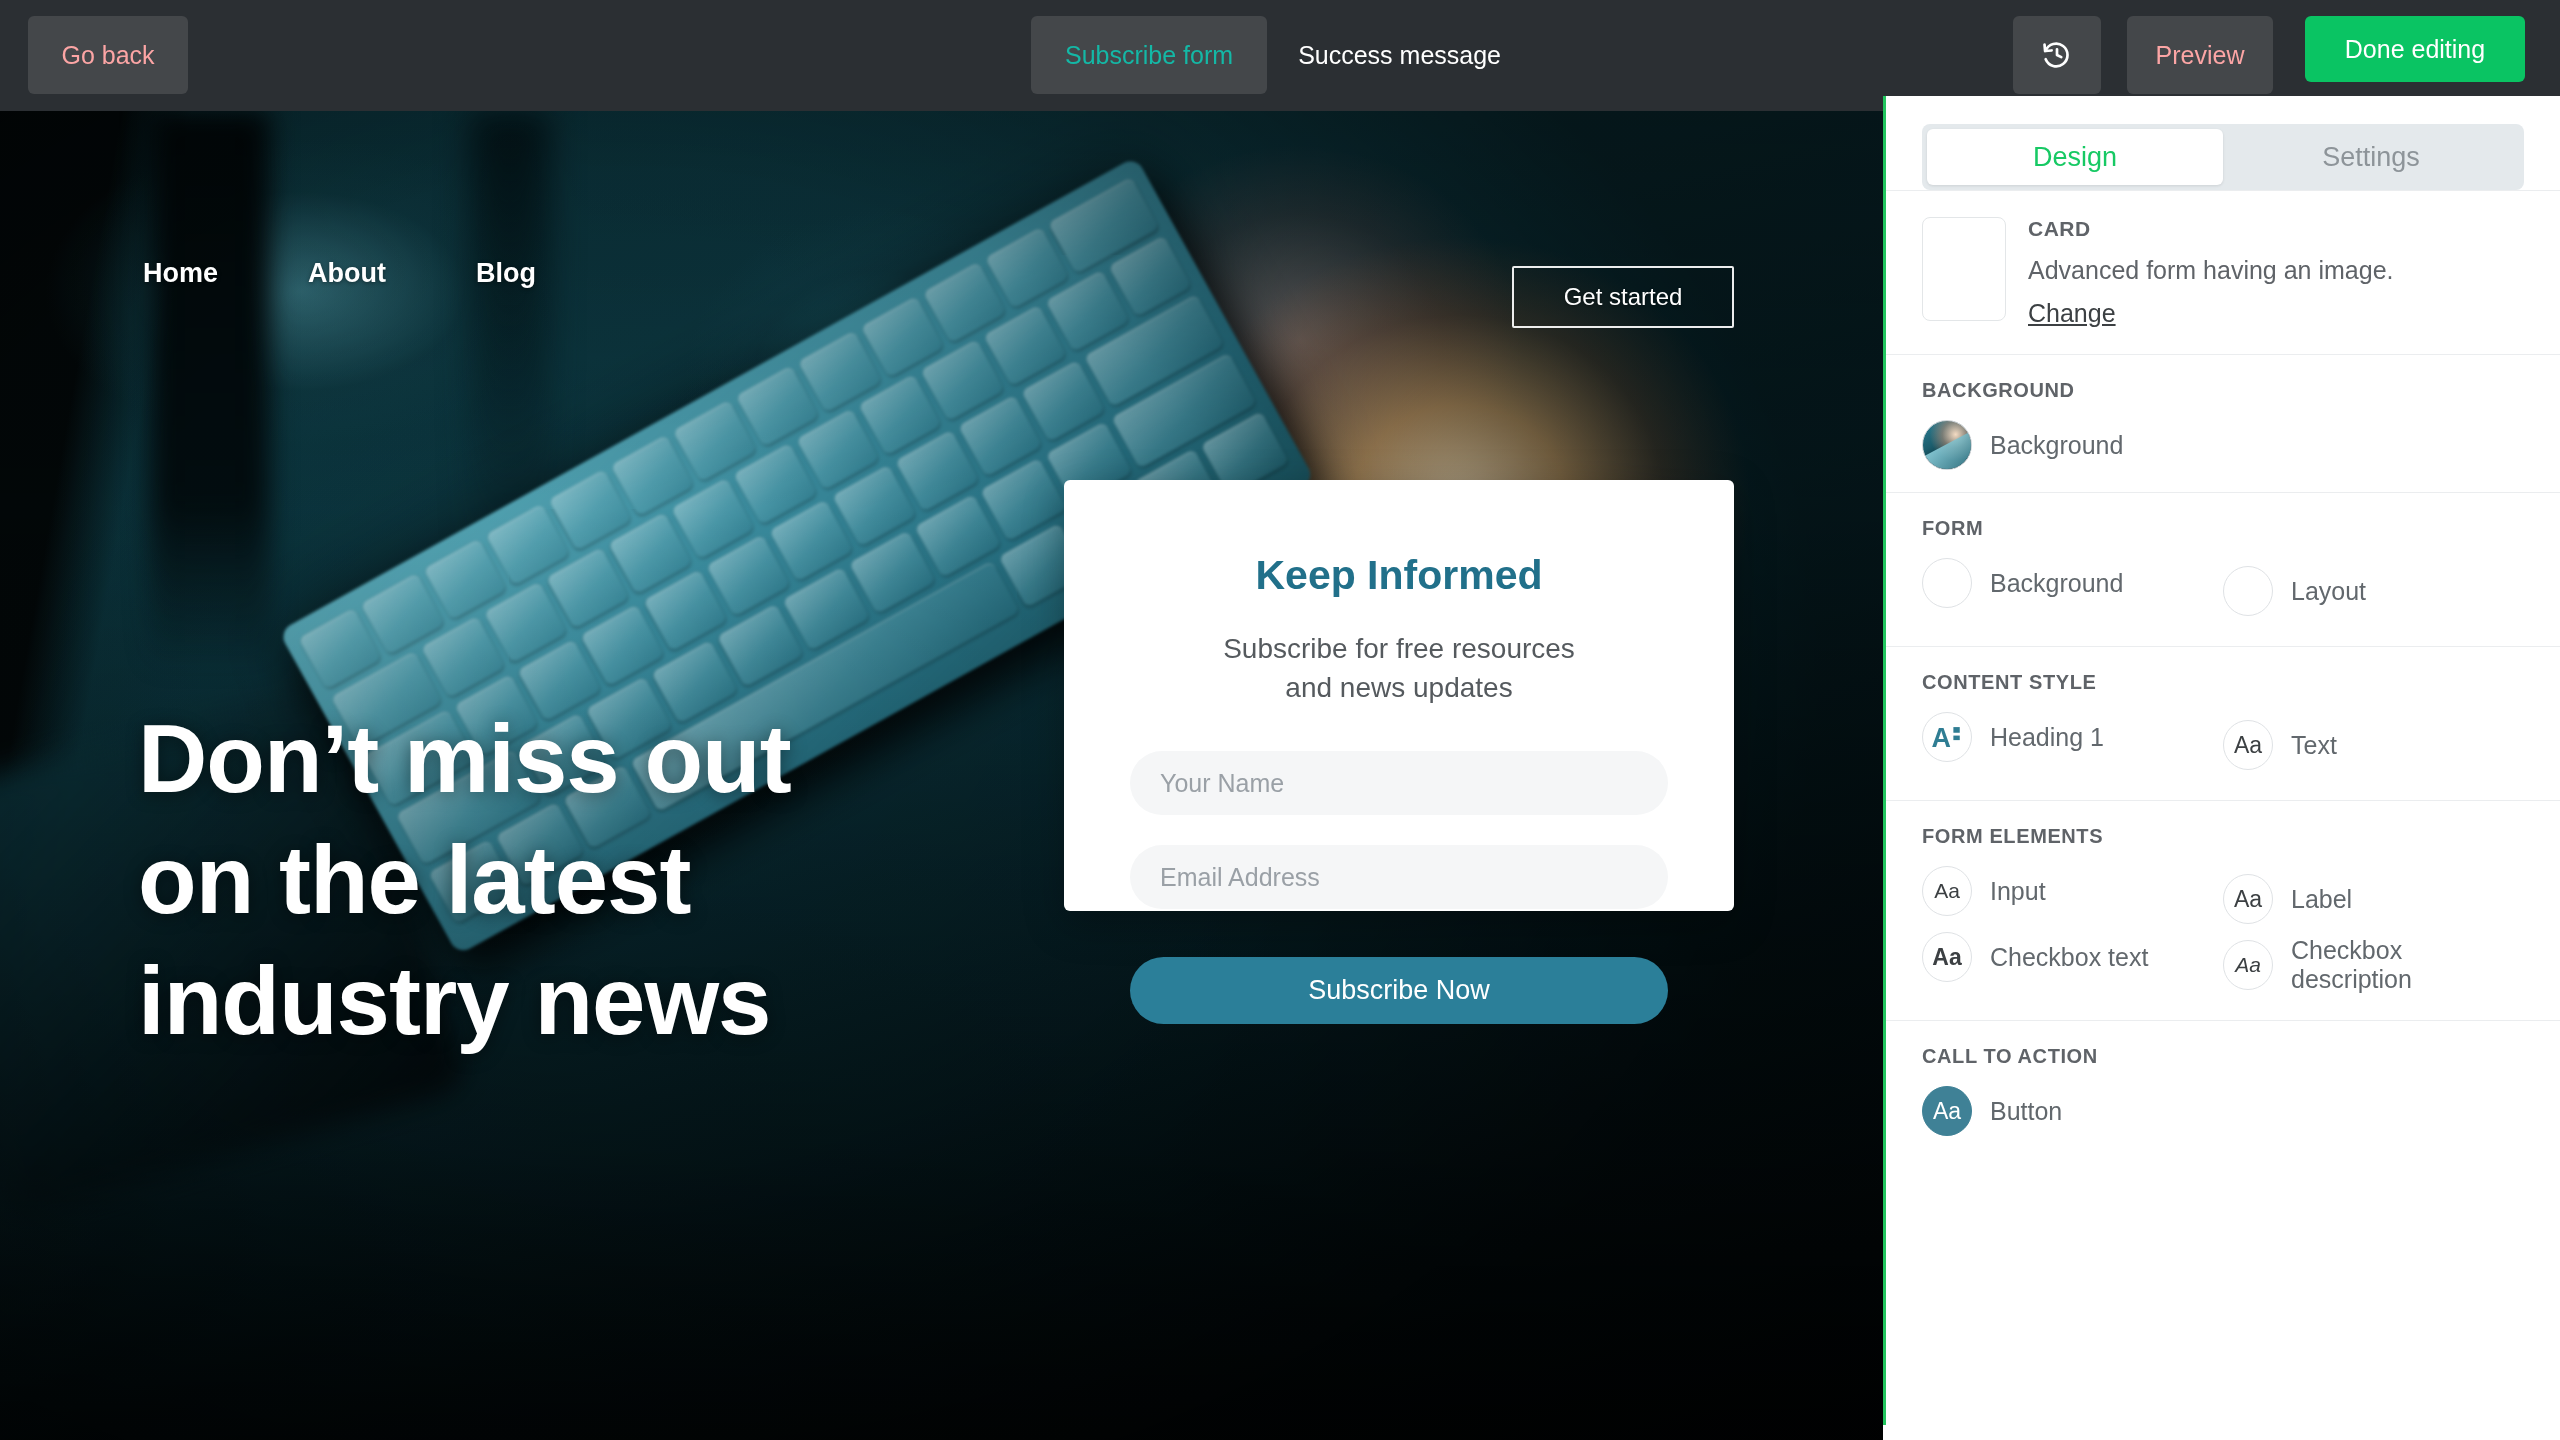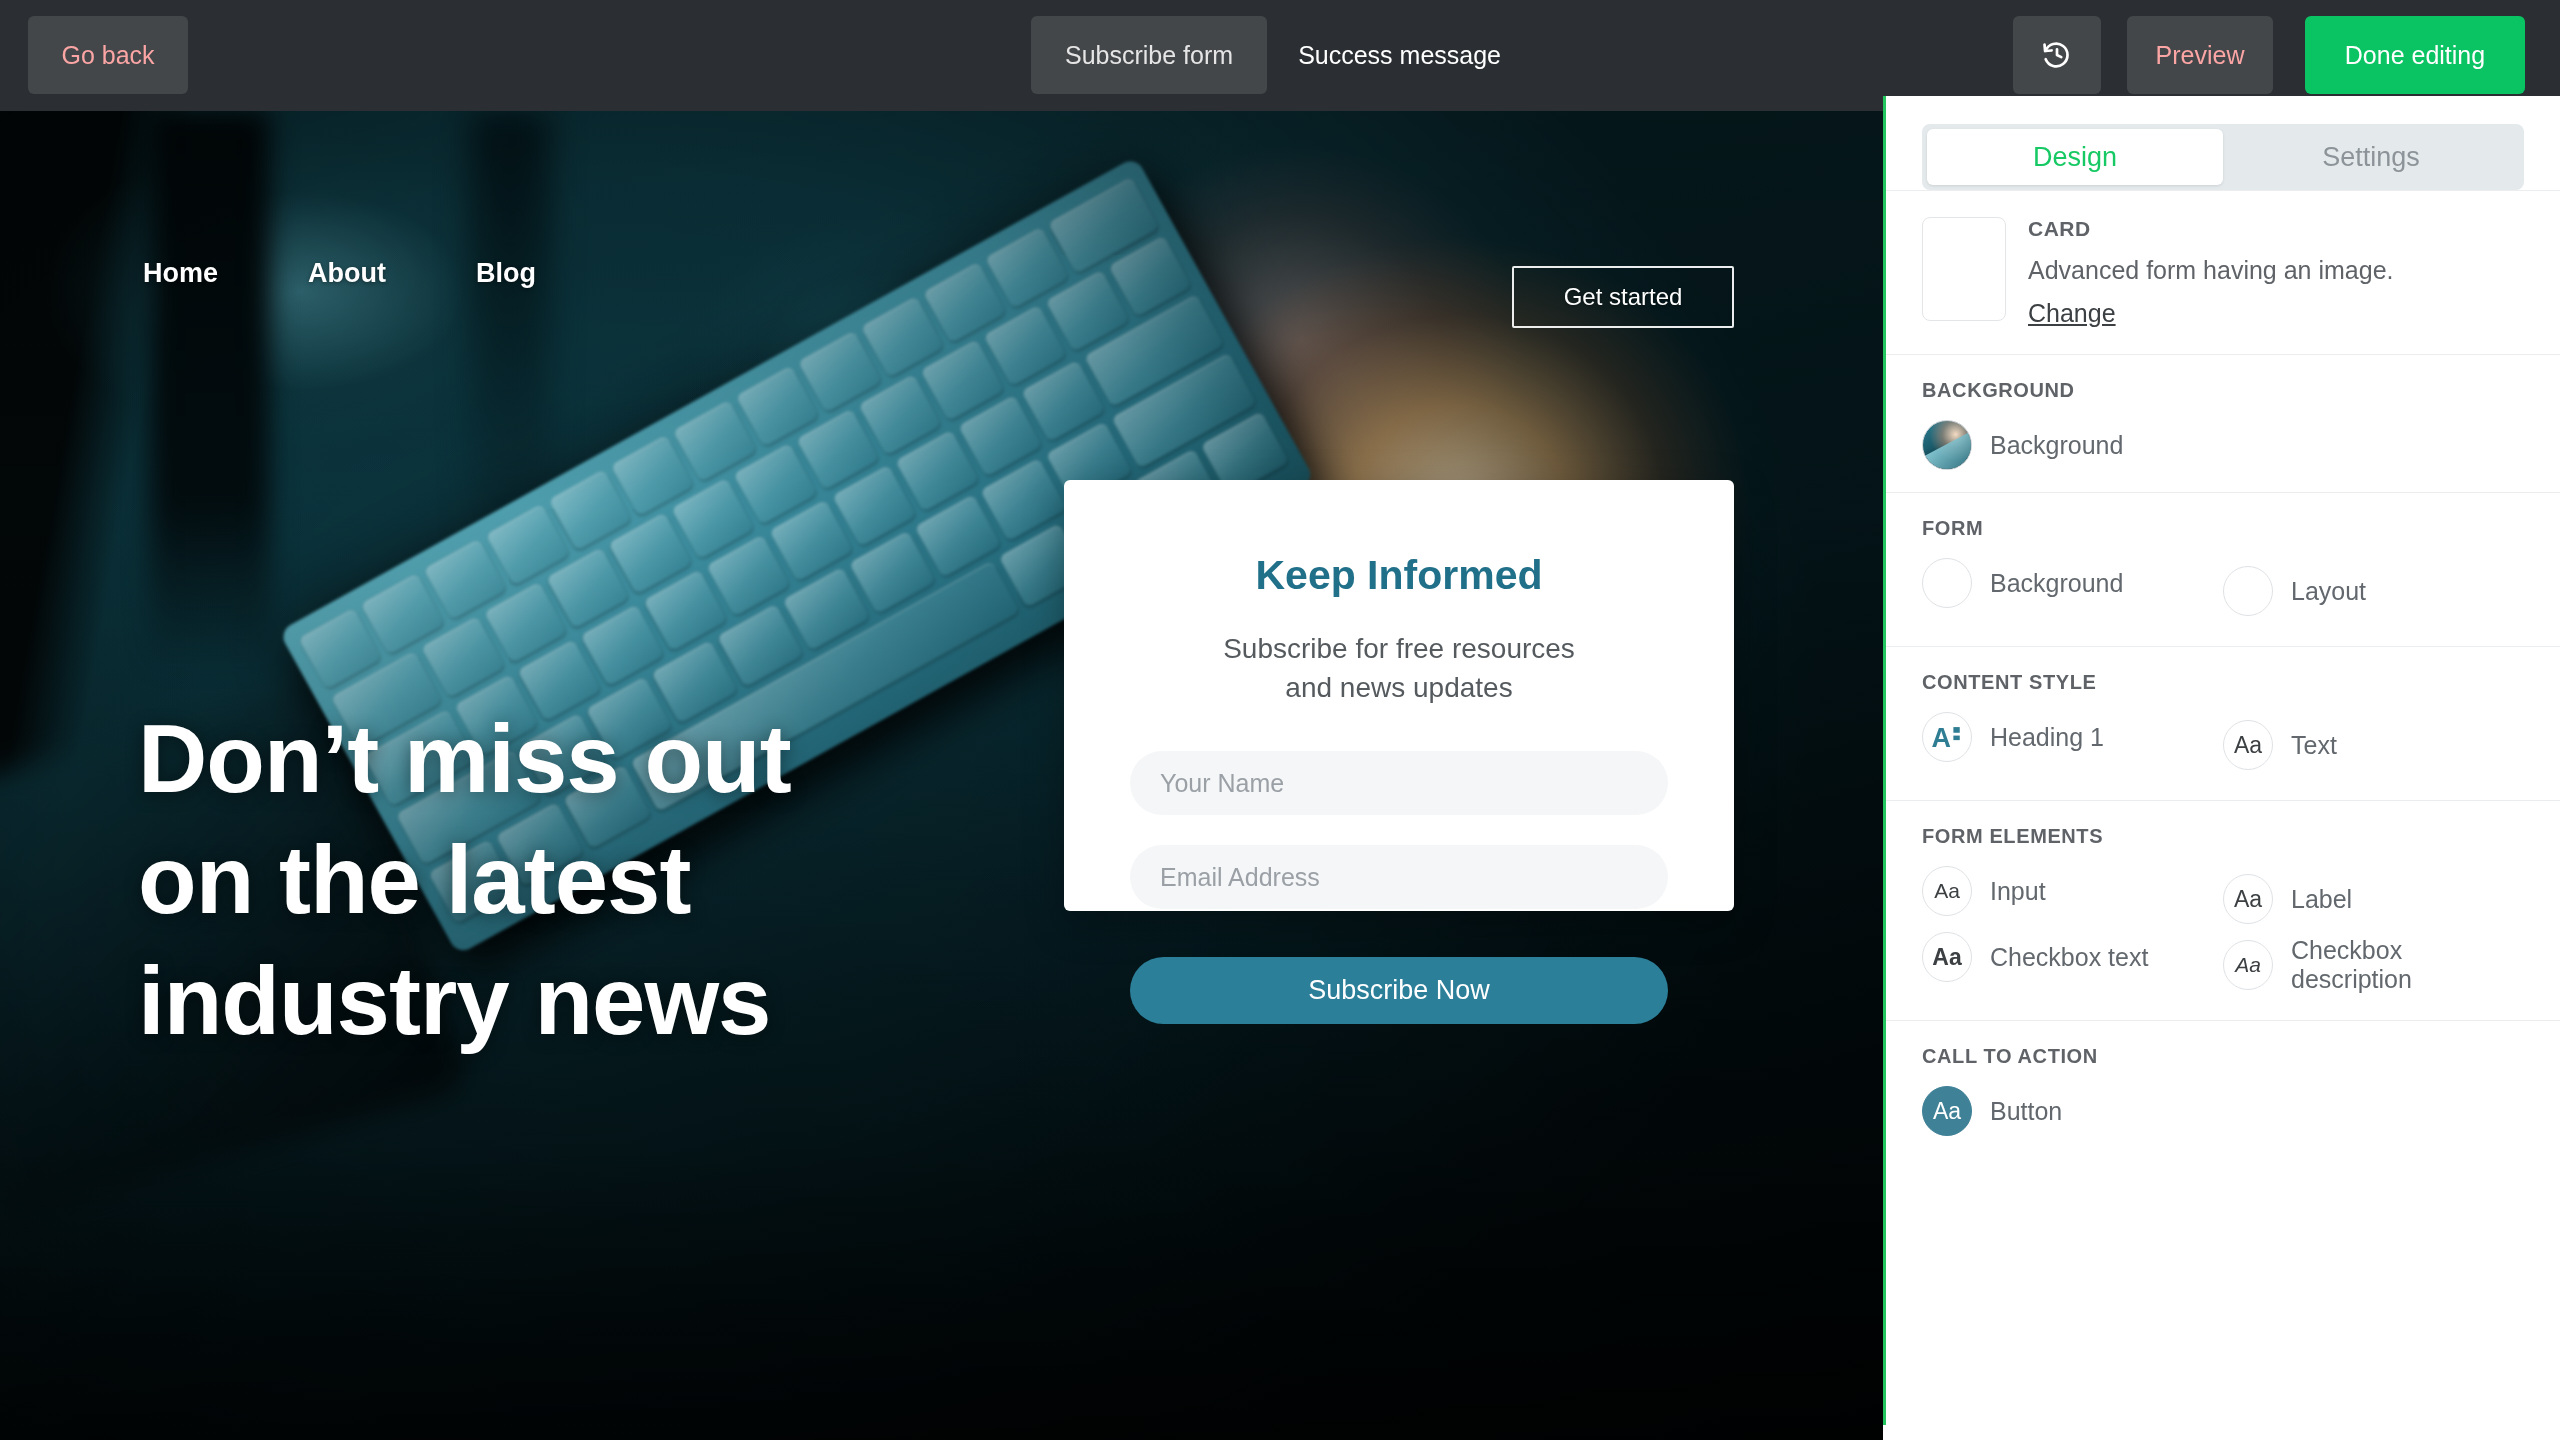--- a/index.html
+++ b/index.html
@@ -24,35 +24,35 @@
     font-size: 25px; line-height: 1;
     display: flex; align-items: center; justify-content: center;
     cursor: pointer;
   }
   #go-back { position: absolute; left: 28px; top: 16px; width: 160px; height: 78px; }
   #tab-group {
     position: absolute; left: 1031px; top: 16px;
     display: flex; align-items: center; gap: 0px;
   }
   #tab-subscribe {
-    background: #44474a; color: #e5e5e5; border-radius: 6px;
+    background: #44474a; color: #14b8a6; border-radius: 6px;
     height: 78px; padding: 0 34px;
     display: flex; align-items: center; justify-content: center;
     font-size: 25px; cursor: pointer; border: none;
   }
   #tab-success {
     background: transparent; color: #ffffff; border-radius: 6px;
     height: 78px; padding: 0 31px;
     display: flex; align-items: center; justify-content: center;
     font-size: 25px; cursor: pointer; border: none;
   }
   #history-btn { position: absolute; left: 2013px; top: 16px; width: 88px; height: 78px; }
   #preview-btn { position: absolute; left: 2127px; top: 16px; width: 146px; height: 78px; }
   #done-btn {
-    position: absolute; left: 2305px; top: 16px; width: 220px; height: 78px;
+    position: absolute; left: 2305px; top: 16px; width: 220px; height: 66px;
     background: #0ac463; color: #ffffff;
   }
 
   
   #canvas {
     position: absolute; left: 0; top: 111px;
     width: 1883px; height: 1329px;
     overflow: hidden;
     background: #05100f;
   }

